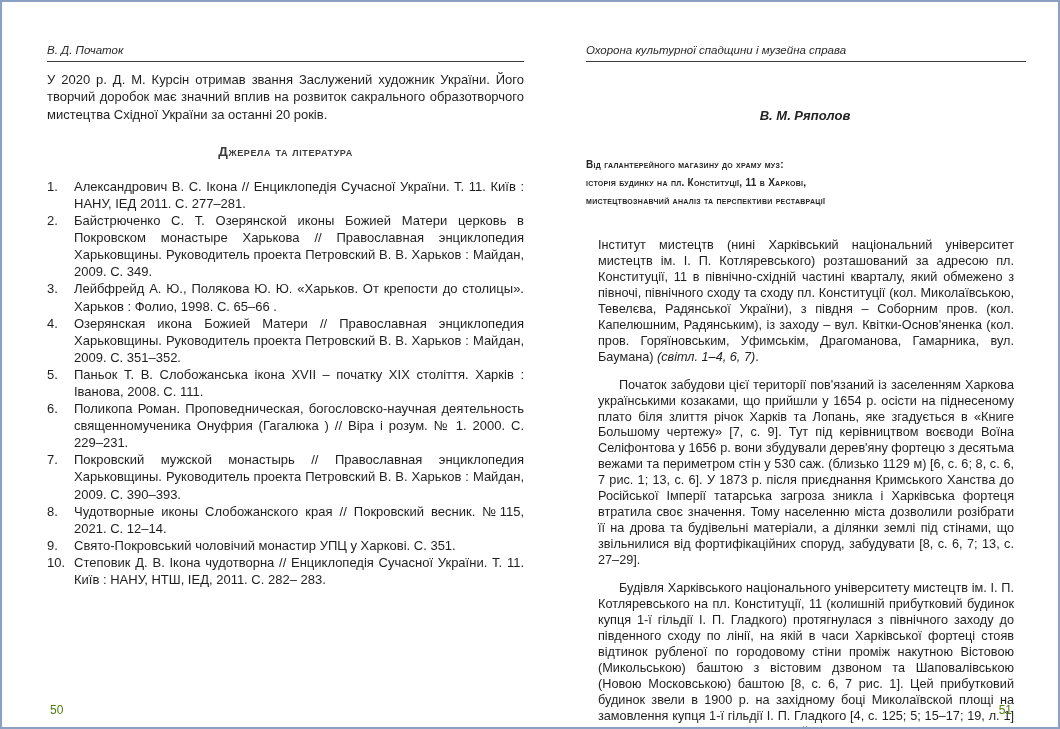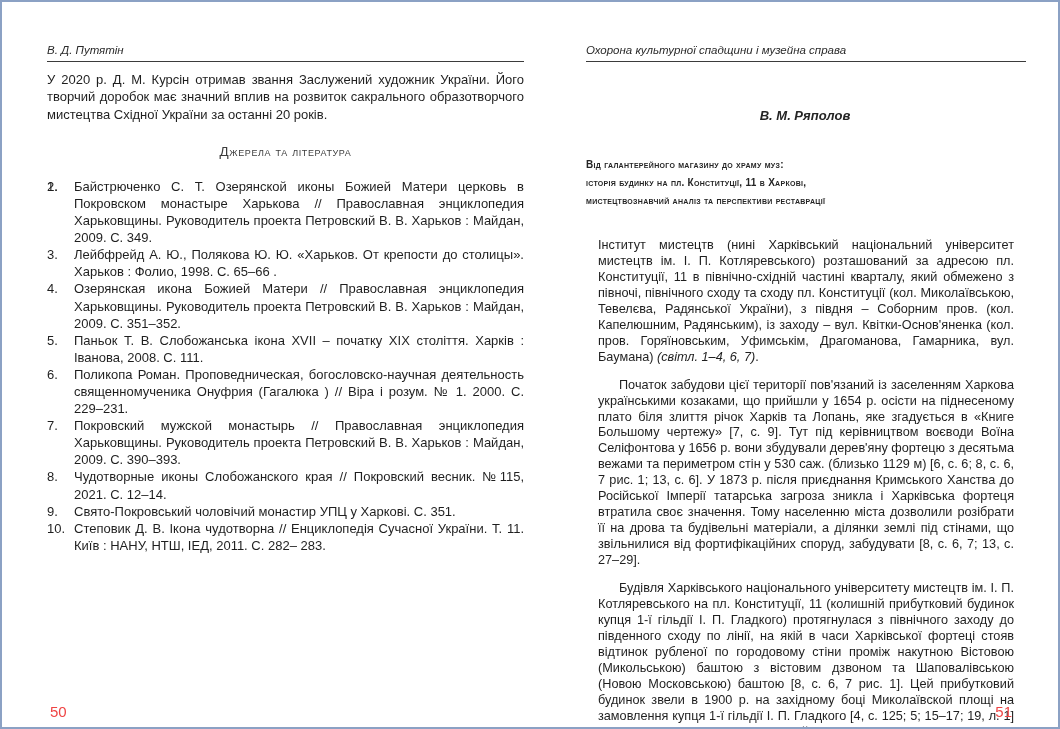--- a/index.html
+++ b/index.html
@@ -17,21 +17,21 @@
     padding-bottom:4px;border-bottom:1.5px solid #3b3b3b;
   }
   .running-header.hdr-left{text-align:left;}
   .running-header.hdr-right{text-align:left;}
 
   
   .intro-par{
     margin:9px 0 8px 0;font-size:13px;line-height:17.3px;text-align:justify;
   }
   .refs-heading{
-    margin:21px 0 0 0;text-align:center;font-weight:400;color:#3c3c3c;
+    margin:21px 0 0 0;text-align:center;font-weight:700;color:#3c3c3c;
     font-size:13.5px;font-variant:small-caps;letter-spacing:0.6px;
   }
   .refs{margin:19px 0 0 0;}
   .ref{
     position:relative;padding-left:27px;font-size:13px;line-height:17.1px;
     text-align:justify;
   }
   .ref .num{position:absolute;left:0;top:0;}
 
   
@@ -41,41 +41,41 @@
   }
   .article-title{
     margin:33px 0 0 0;text-align:left;font-weight:bold;color:#242424;
     font-size:10px;line-height:18px;font-variant:small-caps;letter-spacing:0.3px;
   }
   .article-body{margin:28px 0 0 0;font-size:12.7px;line-height:15.95px;}
   .article-body p{margin:12px;text-align:justify;text-indent:21px;}
   .article-body p.noindent{text-indent:0;}
   .it{font-style:italic;}
 
-  .pagenum{position:absolute;font-size:15px;color:#ef4444;}
+  .pagenum{position:absolute;font-size:12px;color:#4d7c0f;}
   .pagenum-left{left:48px;top:701px;}
   .pagenum-right{right:46px;top:701px;margin-left:40px;}
 </style>
 </head>
 <body>
 
 <div class="canvas">
 
   <div class="page page-left">
     <div class="running-header hdr-left">
-      <span>В. Д. Путятін</span>
+      <span>В. Д. Початок</span>
     </div>
 
     <p class="intro-par">У 2020 р. Д. М. Курсін отримав звання Заслужений художник України. Його творчий доробок має значний вплив на розвиток сакрального образотворчого мистецтва Східної України за останні 20 років.</p>
 
     <div class="refs-heading">Джерела та література</div>
 
     <div class="refs">
         <div class="ref">
-        <span class="num">1.</span>
+        <span class="num">1.</span><span>Александрович В. С. Ікона // Енциклопедія Сучасної України. Т. 11. Київ : НАНУ, ІЕД 2011. С. 277–281.</span>
       </div>
         <div class="ref">
         <span class="num">2.</span><span>Байстрюченко С. Т. Озерянской иконы Божией Матери церковь в Покровском монастыре Харькова // Православная энциклопедия Харьковщины. Руководитель проекта Петровский В. В. Харьков : Майдан, 2009. С. 349.</span>
       </div>
         <div class="ref">
         <span class="num">3.</span><span>Лейбфрейд А. Ю., Полякова Ю. Ю. «Харьков. От крепости до столицы». Харьков : Фолио, 1998. С. 65–66 .</span>
       </div>
         <div class="ref">
         <span class="num">4.</span><span>Озерянская икона Божией Матери // Православная энциклопедия Харьковщины. Руководитель проекта Петровский В. В.  Харьков : Майдан, 2009. С. 351–352.</span>
       </div>

